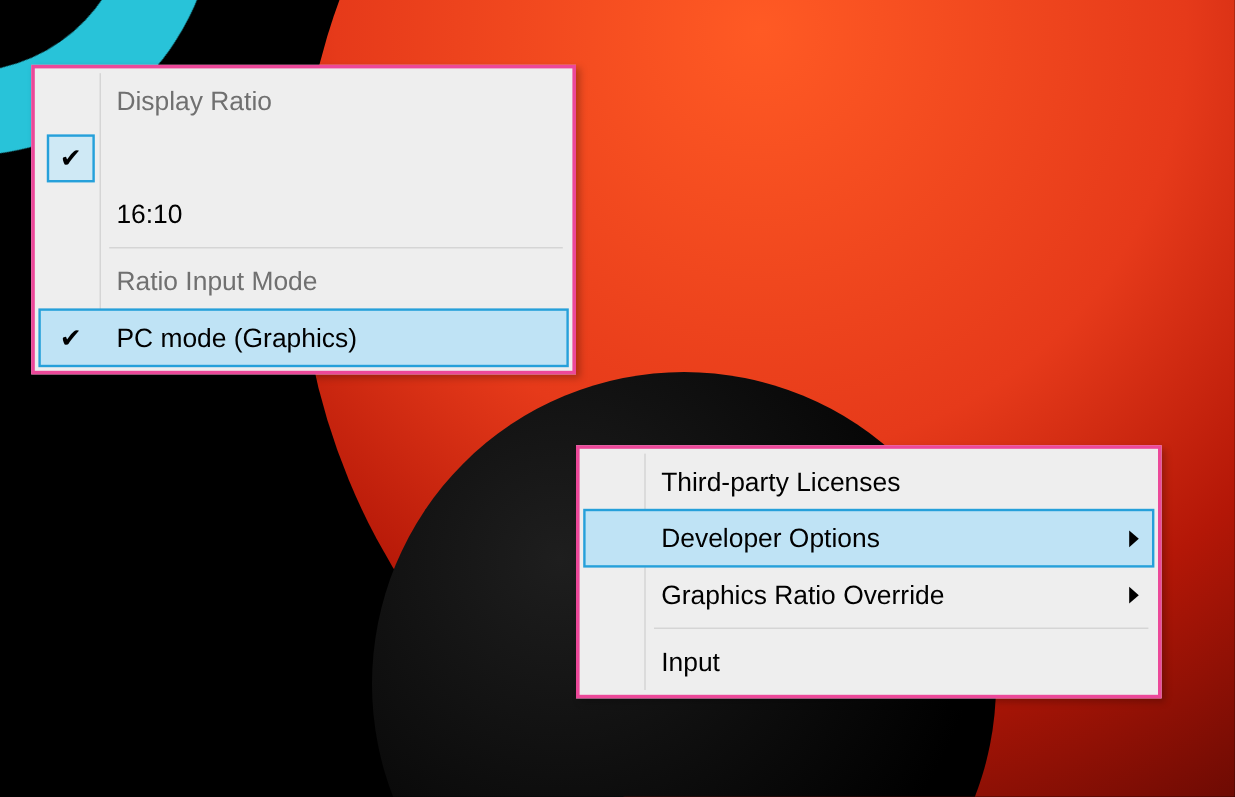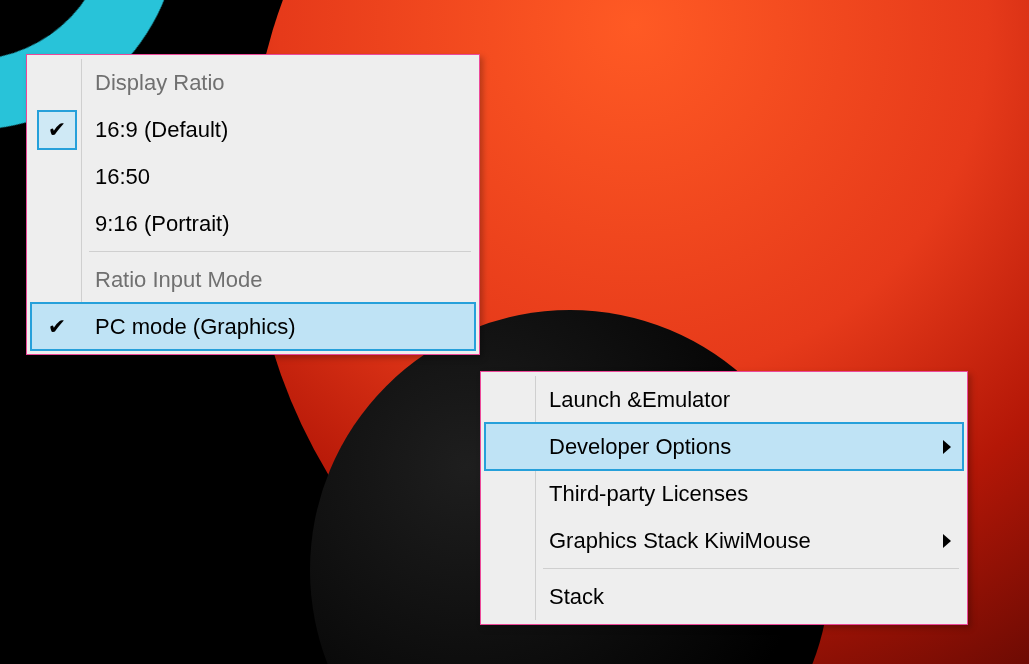--- a/index.html
+++ b/index.html
@@ -40,21 +40,21 @@
     top: -290px; left: -240px;
     transform: rotate(145deg);
     filter: blur(0.6px);
     opacity: 0.85;
   }
 
   
   .menu {
     position: absolute;
     background: #eeeeee;
-    border: 1px solid #ec4899;
+    border: 3px solid #ec4899;
     box-shadow: 3px 3px 6px rgba(0,0,0,.25);
     padding: 4px 4px;
     font-size: 22px;
     color: #000;
   }
   .menu .gutter {
     position: absolute;
     top: 4px; bottom: 4px;
     left: 54px;
     width: 1px;
@@ -129,60 +129,53 @@
 
 <div class="menu" id="submenu">
   <div class="gutter"></div>
 
   <div class="menu-item menu-header">
     <span>Display Ratio</span>
   </div>
 
   <div class="menu-item clickable">
     <span class="check check-box">✔</span>
-    <span>16:9 (Default)</span>
   </div>
   <div class="menu-item clickable">
-    <span>16:50</span>
-  </div>
-  <div class="menu-item clickable">
-    <span>9:16 (Portrait)</span>
+    <span>16:10</span>
   </div>
 
   <div class="menu-sep"></div>
 
   <div class="menu-item menu-header">
     <span>Ratio Input Mode</span>
   </div>
 
   <div class="menu-item clickable highlight">
     <span class="check">✔</span>
     <span>PC mode (Graphics)</span>
   </div>
 </div>
 
 <div class="menu" id="mainmenu">
   <div class="gutter"></div>
 
+
   <div class="menu-item clickable">
-    <span>Launch &amp;Emulator</span>
+    <span>Third-party Licenses</span>
   </div>
 
   <div class="menu-item clickable highlight">
     <span>Developer Options</span>
     <span class="submenu-arrow"></span>
   </div>
 
   <div class="menu-item clickable">
-    <span>Third-party Licenses</span>
-  </div>
-
-  <div class="menu-item clickable">
-    <span>Graphics Stack KiwiMouse</span>
+    <span>Graphics Ratio Override</span>
     <span class="submenu-arrow"></span>
   </div>
 
   <div class="menu-sep"></div>
 
   <div class="menu-item clickable">
-    <span>Stack</span>
+    <span>Input</span>
   </div>
 </div>
 
 </body></html>

